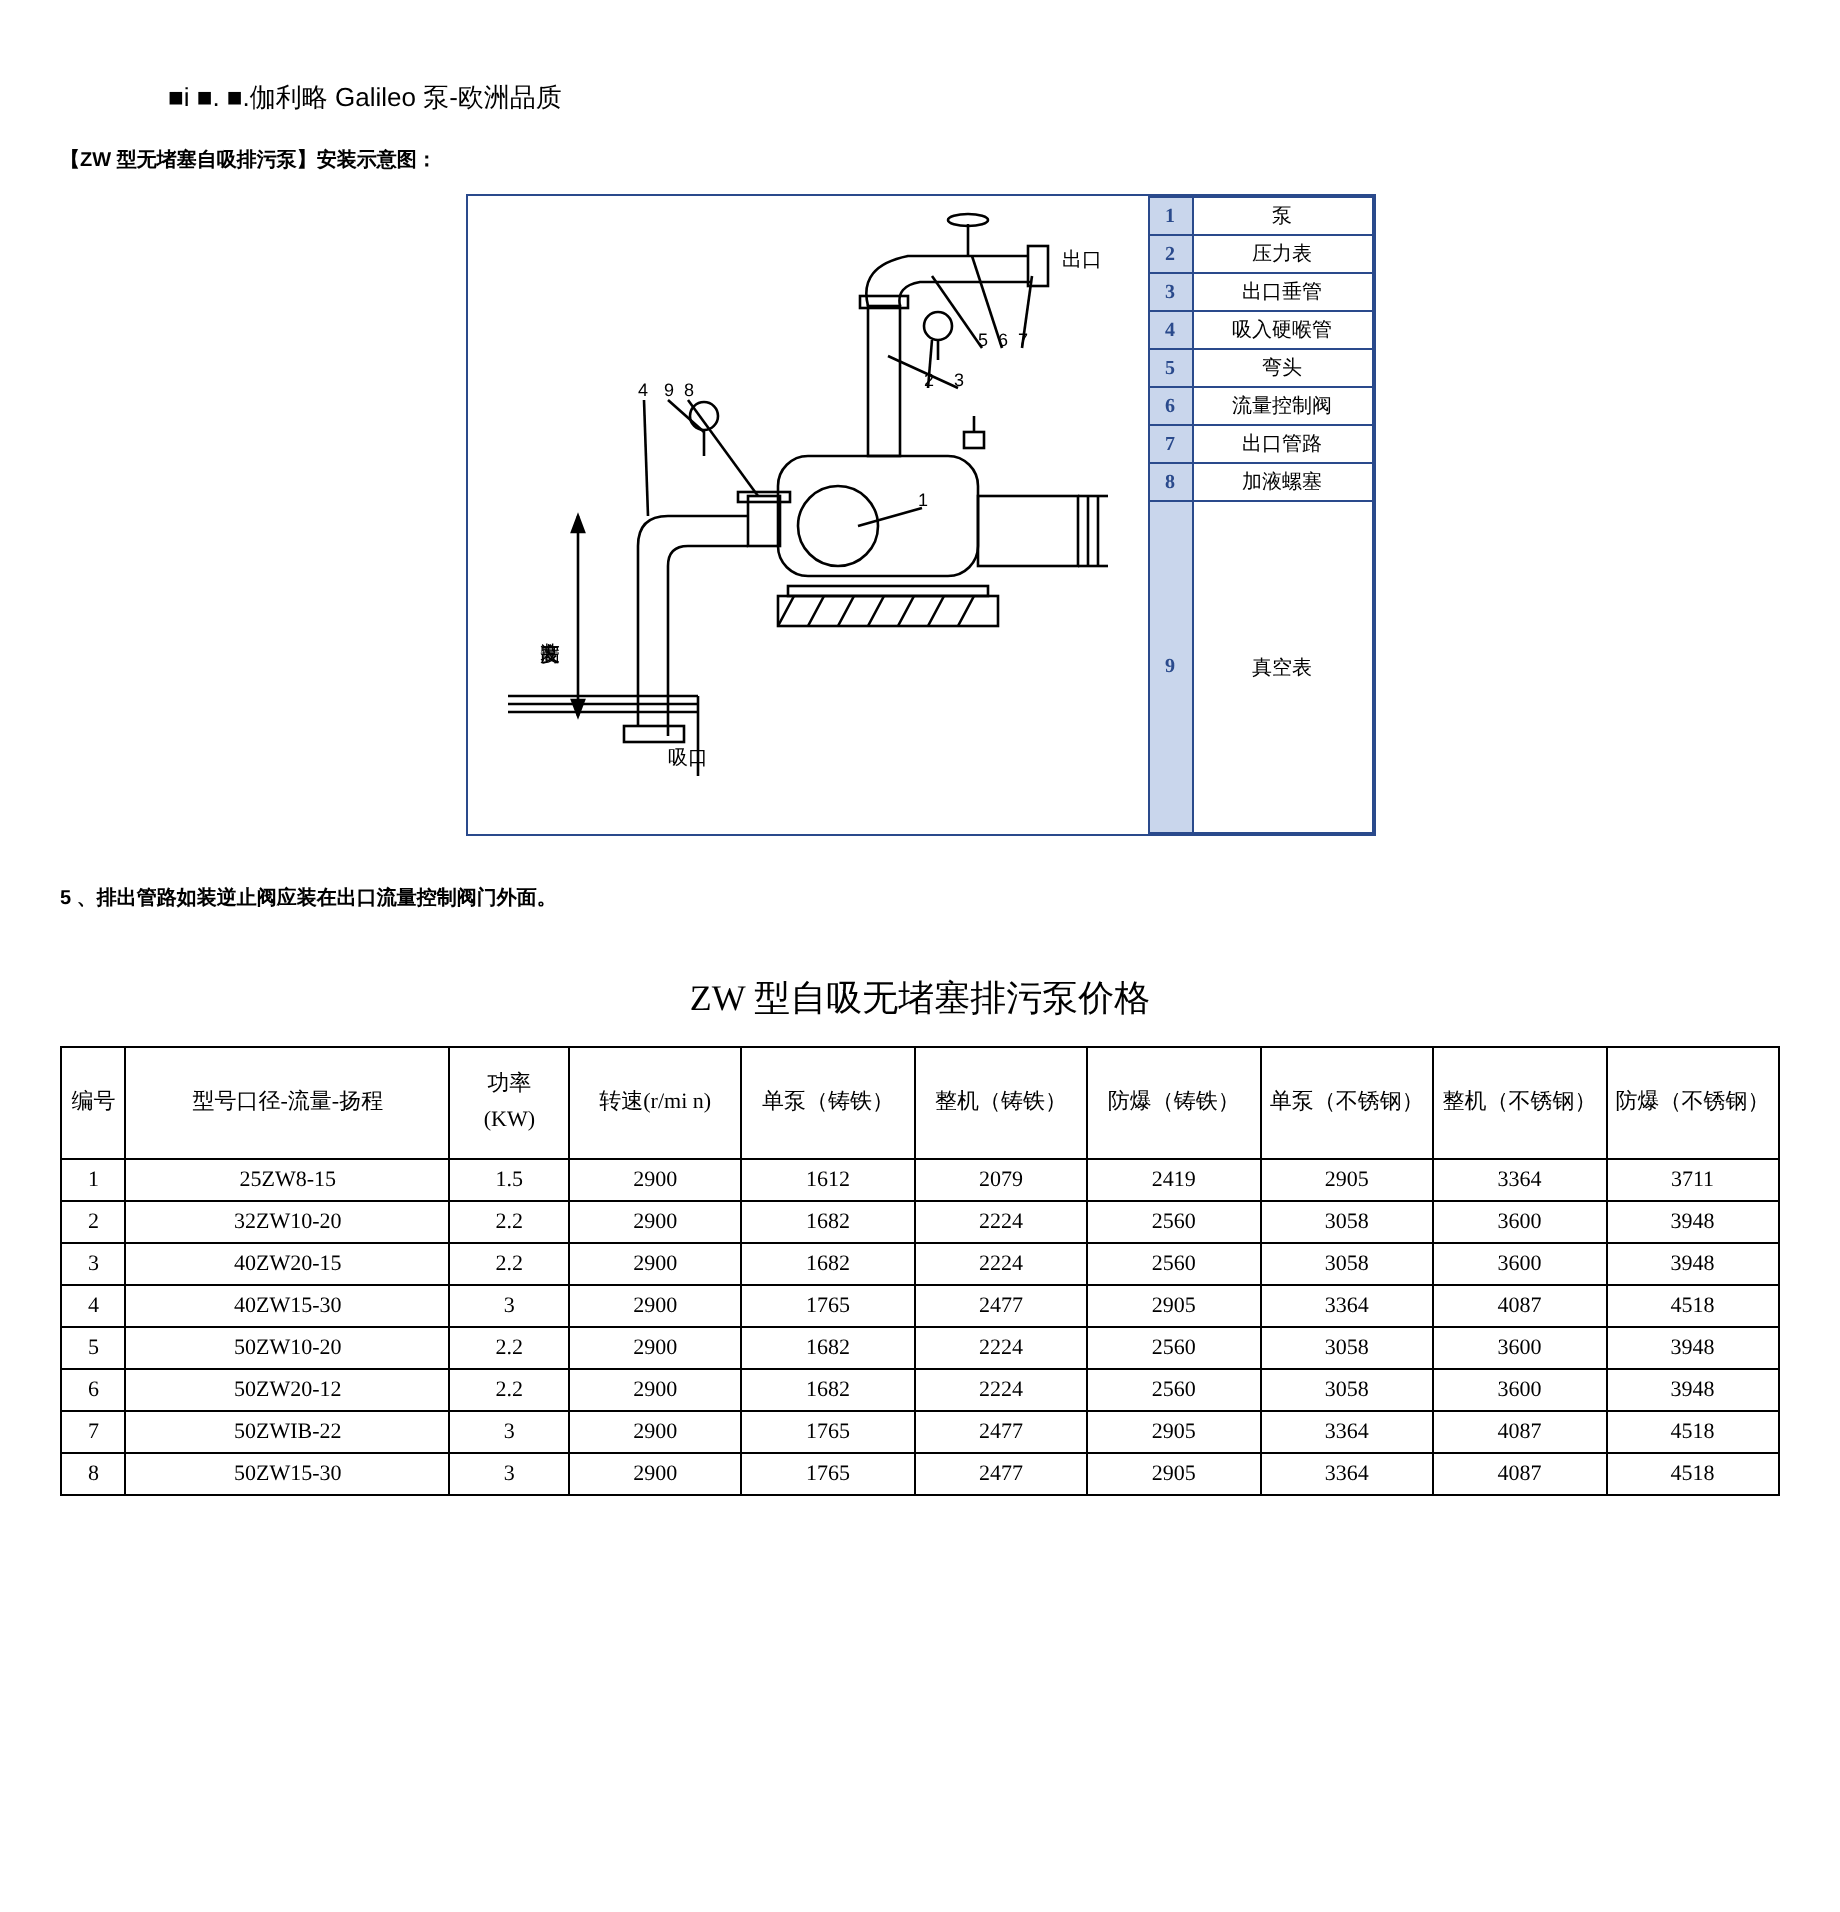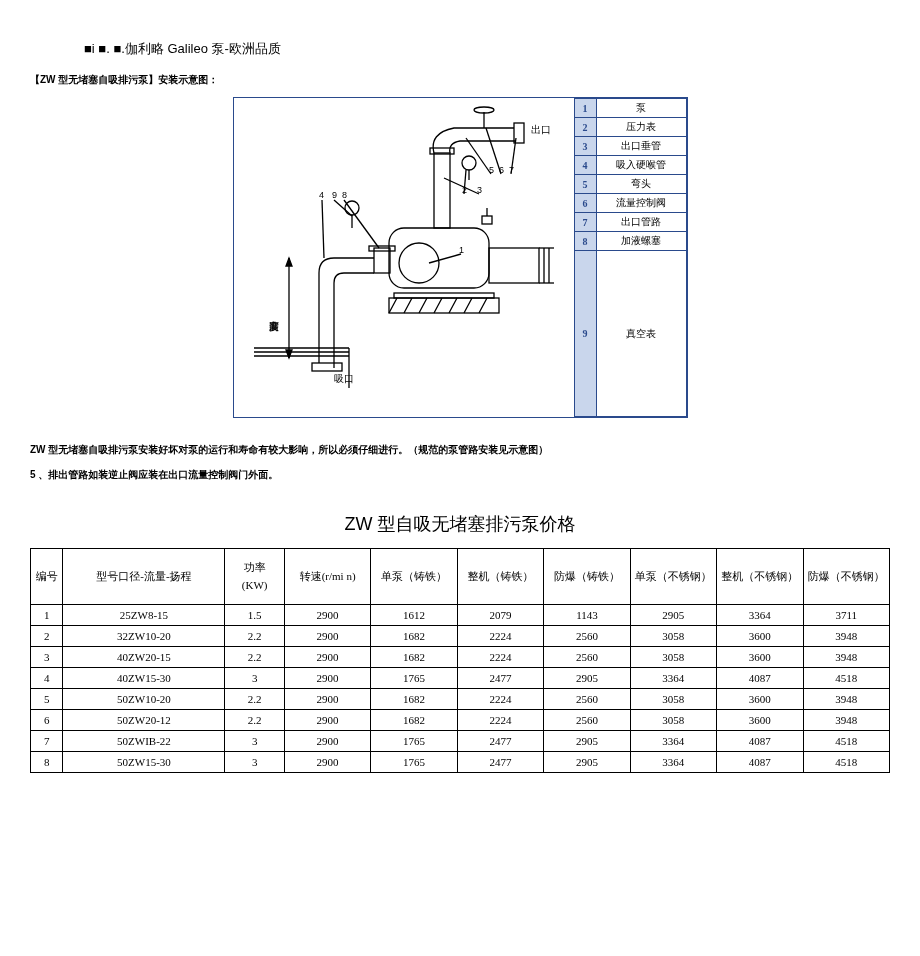--- a/index.html
+++ b/index.html
@@ -10,21 +10,21 @@
     .diagram-area { border: 1px solid #2a4a8c; padding: 0; display: flex; background: #fff; }
     .diag-svg { width: 340px; height: 290px; }
     .legend-tbl { border-collapse: collapse; font-size: 10px; }
     .legend-tbl td { border: 1px solid #2a4a8c; padding: 2px 5px; text-align: center; }
     .legend-tbl .num { background: #c9d6ec; width: 22px; color: #2a4a8c; font-weight: bold; }
     .legend-tbl .nm { width: 90px; }
     .legend-tbl .tall { height: 166px; }
     .body-text { font-size: 10px; line-height: 2.4; margin: 8px 0 15px; }
     .body-text p { margin: 1px 0; }
     .bold { font-family: "Microsoft YaHei", sans-serif; font-weight: bold; }
-    .price-title { text-align: center; font-size: 18px; font-family: Liberation Sans, sans-serif; margin: 25px 0 12px; }
+    .price-title { text-align: center; font-size: 18px; font-family: Liberation Serif, serif; margin: 25px 0 12px; }
     .price-tbl { width: 100%; border-collapse: collapse; font-size: 11px; }
     .price-tbl th, .price-tbl td { border: 1px solid #000; text-align: center; padding: 4px 2px; font-weight: normal; }
     .price-tbl th { height: 56px; line-height: 1.6; }
     .price-tbl td { height: 20px; }
     .w-no { width: 30px; }
     .w-model { width: 150px; }
     .w-pw { width: 55px; }
     .w-rpm { width: 80px; }
     .w-p { width: 80px; margin-top: 28px; }
   </style>
@@ -152,21 +152,20 @@
           <tr>
             <td class="num tall">9</td>
             <td class="nm tall">真空表</td>
           </tr>
         </tbody>
     </table>
   </div>
 </div>
 
 <div class="body-text">
-  <p><span class="bold">ZW 型无堵塞自吸排污泵安装好坏对泵的运行和寿命有较大影响，所以必须仔细进行。（规范的泵管路安装见示意图）</span></p>
   <p class="bold">5  、排出管路如装逆止阀应装在出口流量控制阀门外面。</p>
 </div>
 
 <div class="price-title">ZW 型自吸无堵塞排污泵价格</div>
 
 <table class="price-tbl">
   <thead>
     <tr>
       <th class="w-no">编号</th>
       <th class="w-model">型号口径-流量-扬程</th>
@@ -181,21 +180,21 @@
     </tr>
   </thead>
   <tbody id="price-body">
       <tr>
         <td>1</td>
         <td>25ZW8-15</td>
         <td>1.5</td>
         <td>2900</td>
         <td>1612</td>
         <td>2079</td>
-        <td>1143</td>
+        <td>2419</td>
         <td>2905</td>
         <td>3364</td>
         <td>3711</td>
       </tr>
       <tr>
         <td>2</td>
         <td>32ZW10-20</td>
         <td>2.2</td>
         <td>2900</td>
         <td>1682</td>

